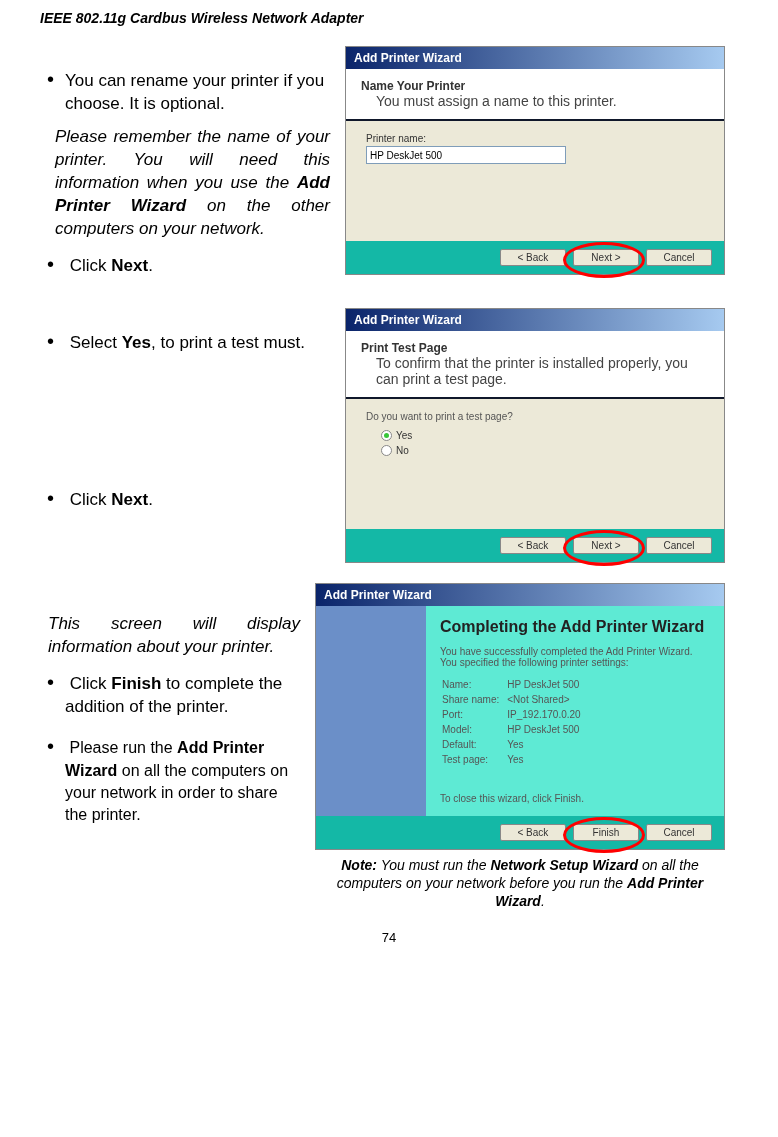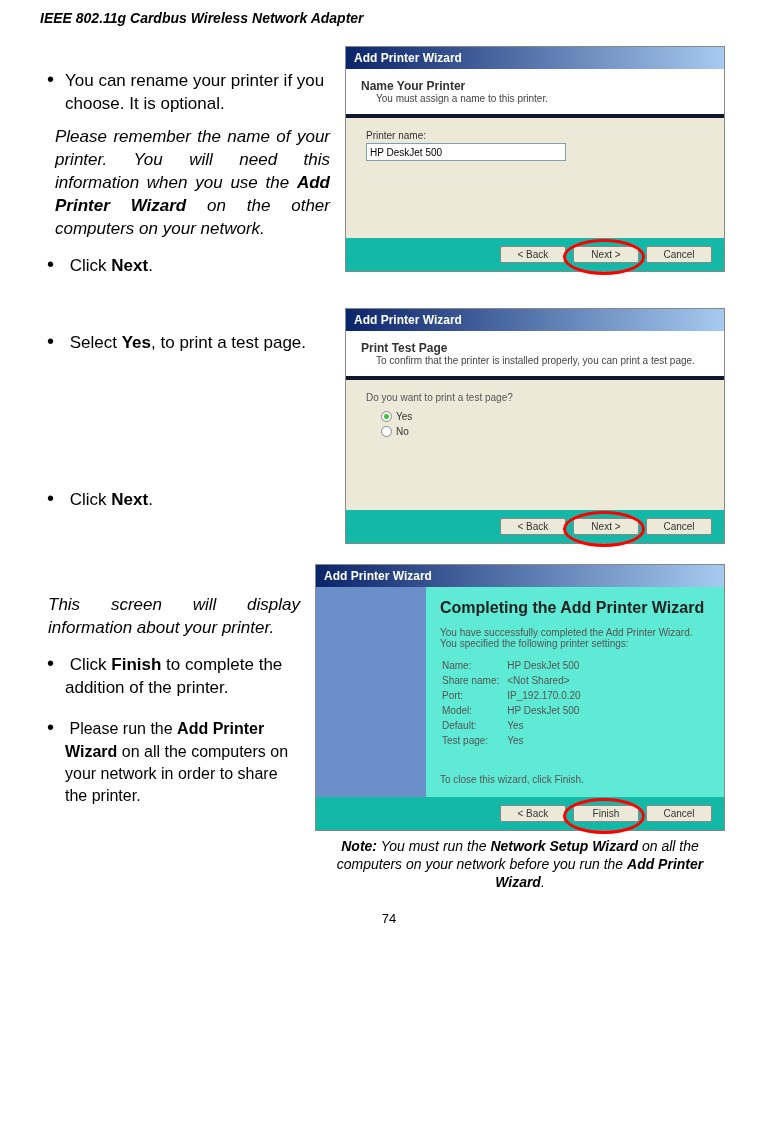--- a/index.html
+++ b/index.html
@@ -59,24 +59,24 @@
     .dialog-title {
       background: linear-gradient(to right, #0a246a, #a6caf0);
       color: white;
       padding: 4px 8px;
       font-weight: bold;
       font-size: 12px;
     }
     .dialog-header-area {
       background: white;
       padding: 10px 15px;
-      border-bottom: 4px solid #0f172a;
+      border-bottom: 2px solid #0f172a;
     }
     .dialog-header-title { font-weight: bold; font-size: 12px; }
-    .dialog-header-sub { font-size: 10px; padding-left: 15px; color: #444; }
+    .dialog-header-sub { font-size: 14px; padding-left: 15px; color: #444; }
     .dialog-body {
       padding: 12px 20px;
       min-height: 120px;
     }
     .dialog-body-small {
       padding: 12px 20px;
       min-height: 130px;
     }
     .dialog-desc { font-size: 10px; color: #555; margin-bottom: 8px; }
     .input-label { font-size: 10px; margin-bottom: 2px; }
@@ -197,21 +197,21 @@
         <span class="dlg-btn">Cancel</span>
       </div>
     </div>
   </div>
 </div>
 
 <div class="section">
   <div class="left-col">
     <ul>
       <li class="bullet">
-        <span>Select </span><span class="bold">Yes</span><span>, to print a test page.</span>
+        <span>Select </span><span class="bold">Yes</span><span>, to print a test must.</span>
       </li>
     </ul>
     <div class="spacer"></div>
     <div class="spacer"></div>
     <ul>
       <li class="bullet">
         <span>Click </span><span class="bold">Next</span><span>.</span>
       </li>
     </ul>
   </div>

